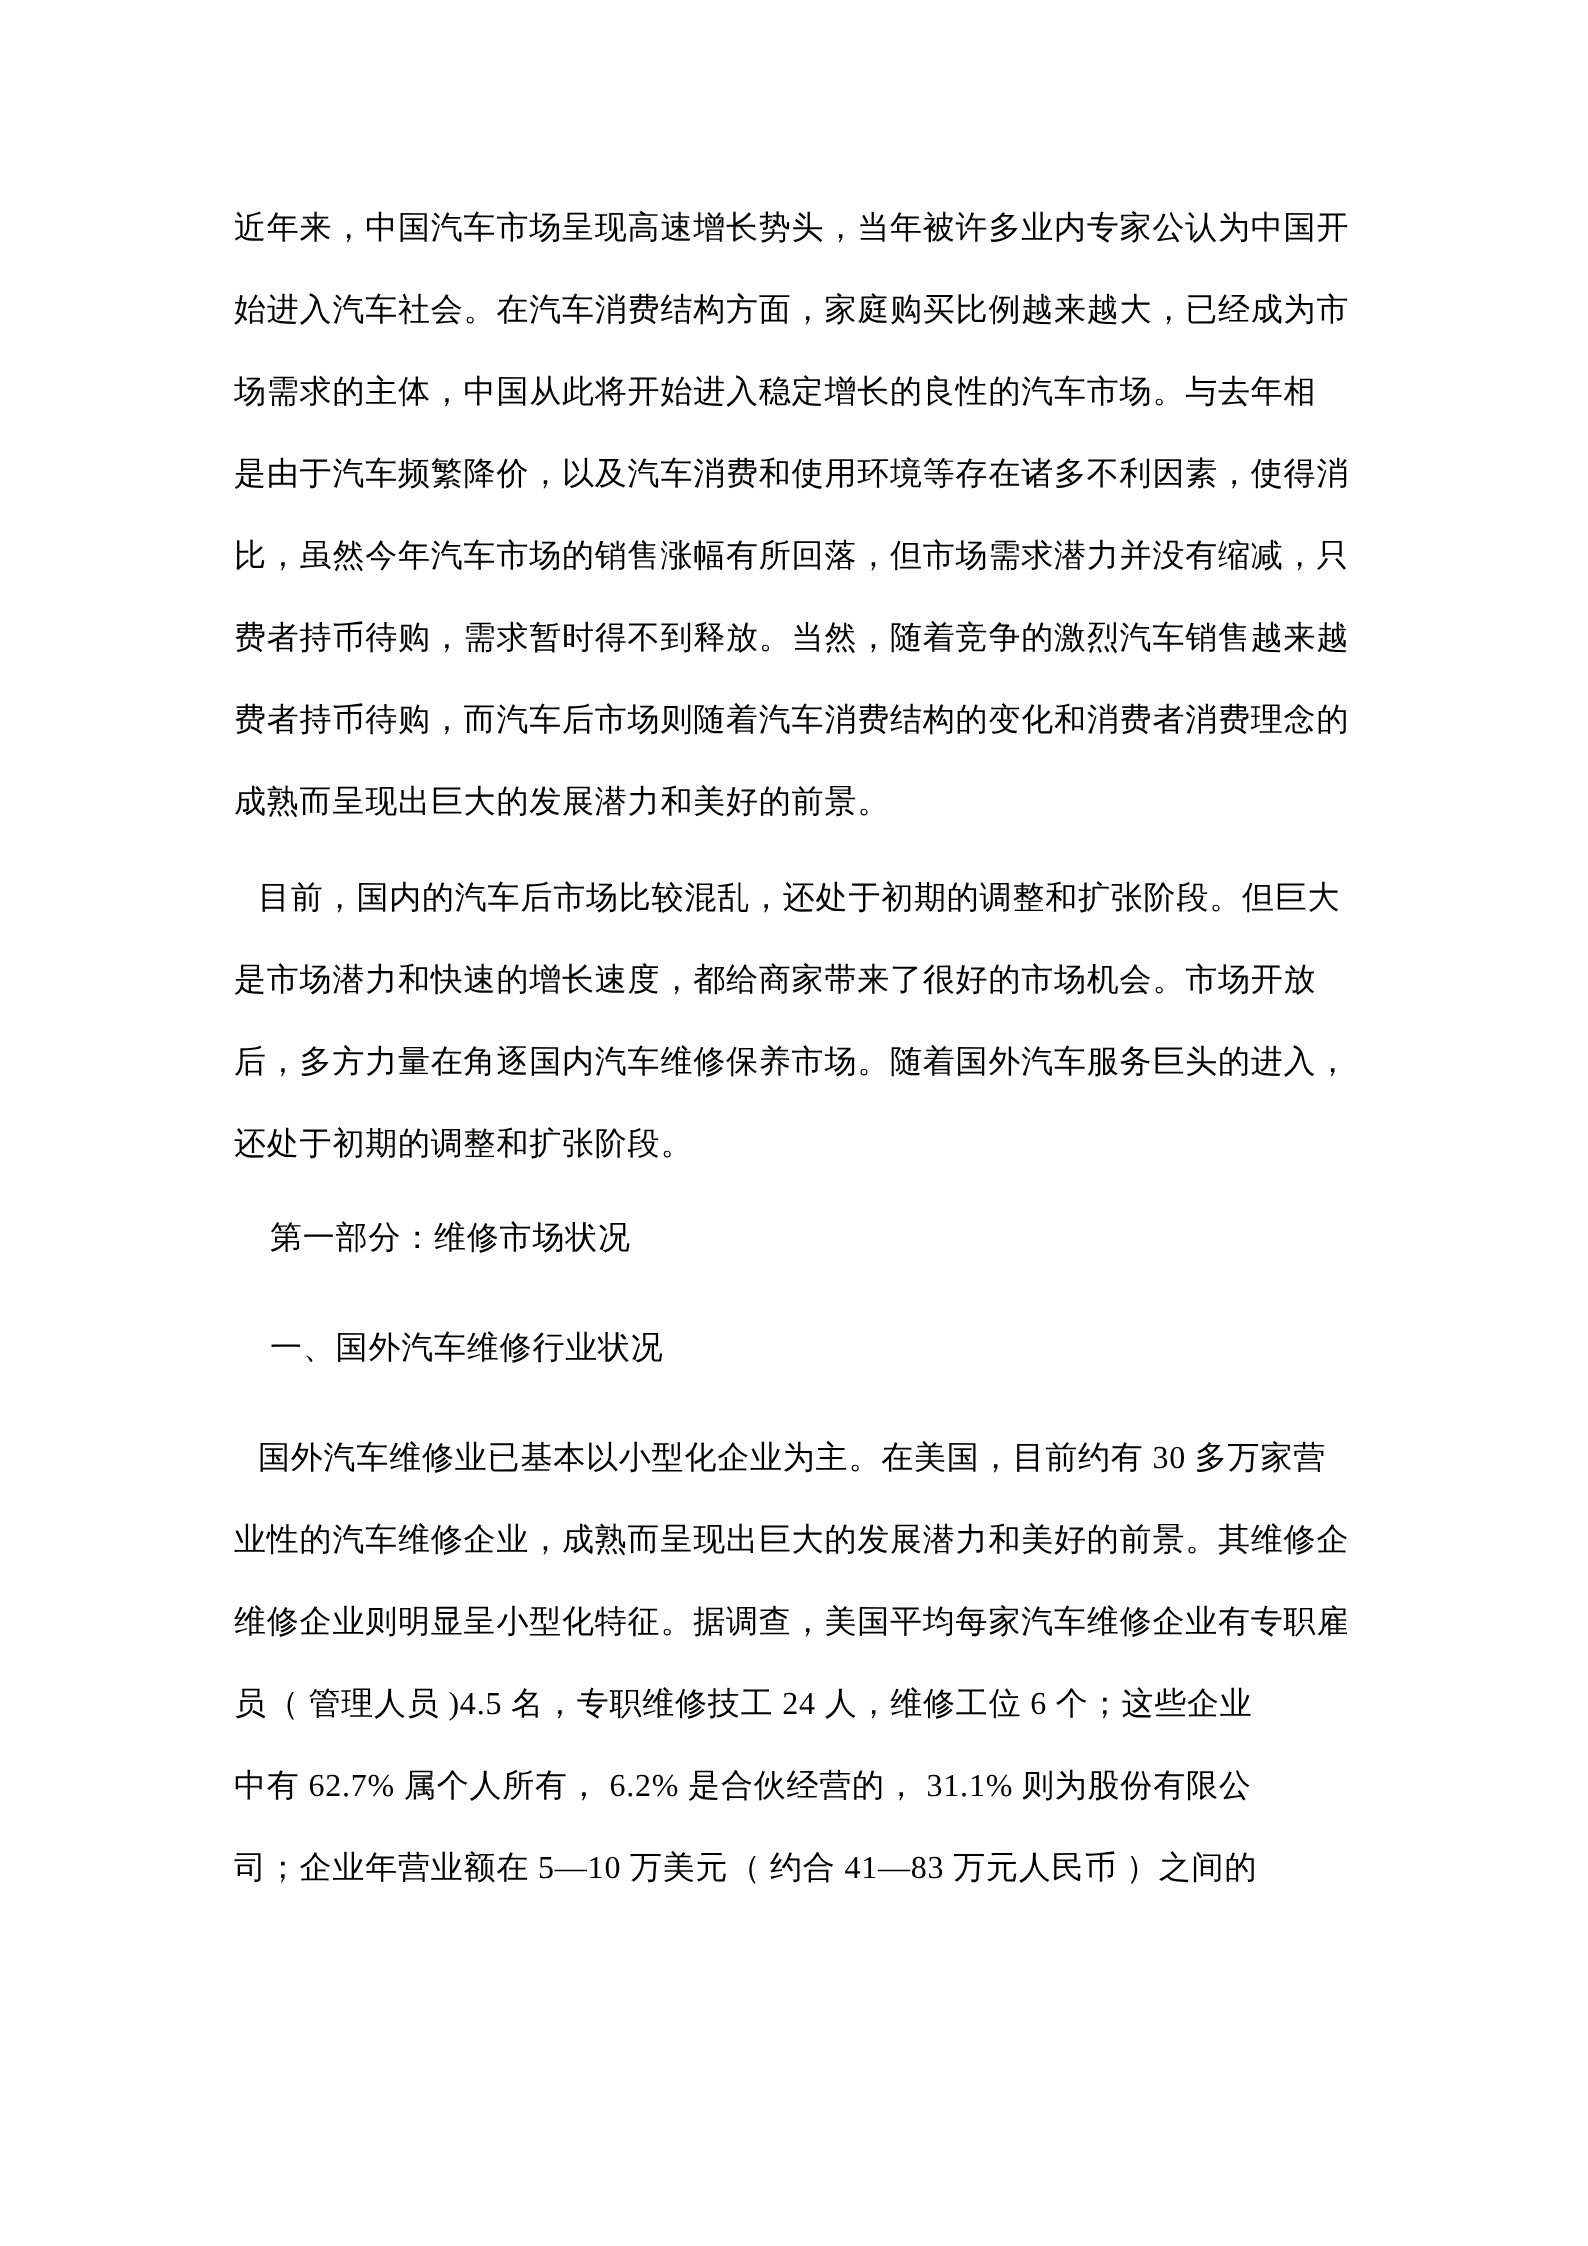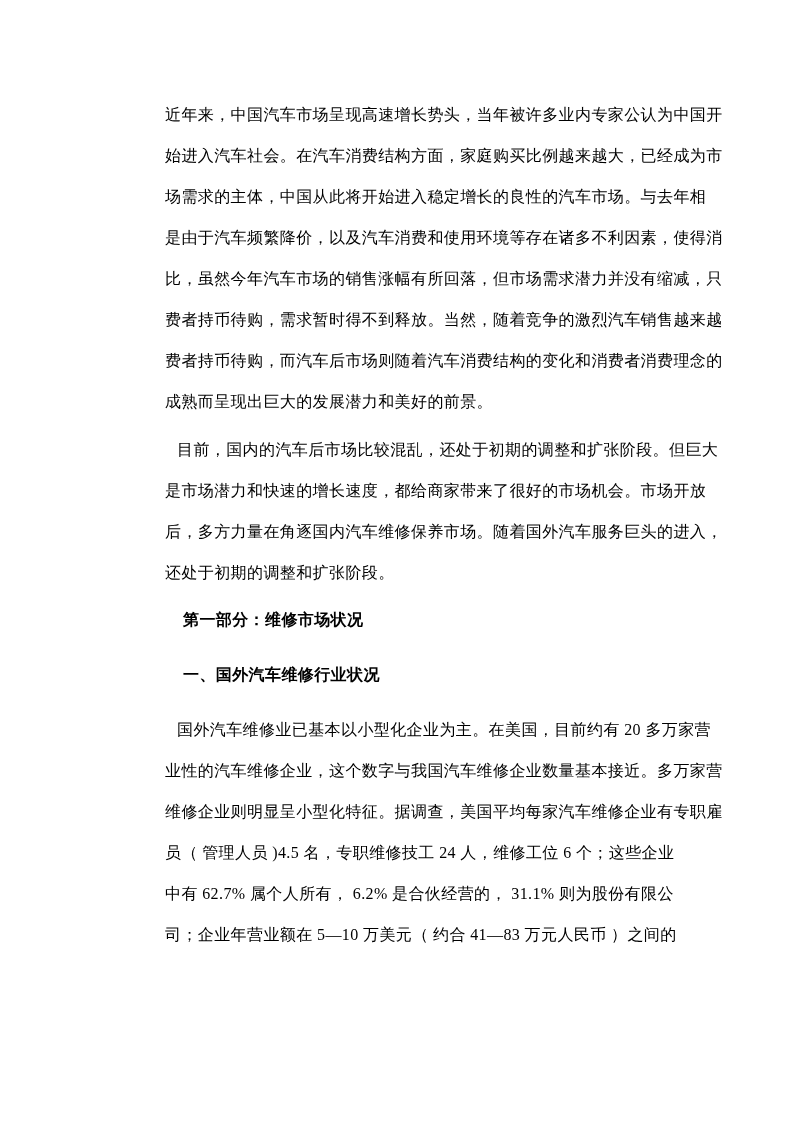--- a/index.html
+++ b/index.html
@@ -24,30 +24,29 @@
     font-size: 16px;
     line-height: 41px;
     letter-spacing: 0.4px;
     text-align: left;
   }
   .para { margin: 0; padding: 0; }
   .line {
     white-space: pre;
     height: 41px;
     overflow: visible;
-    margin-left: 48px;
   }
   
   .para-2   { margin-top: 7px; }
   .head-1   { margin-top: 6px; }
   .head-2   { margin-top: 14px; }
   .para-3   { margin-top: 14px; }
   
   .indent-sm .line:first-child { text-indent: 12px; }
-  .indent-lg .line:first-child { text-indent: 18px; font-weight: bold; }
+  .indent-lg .line:first-child { text-indent: 18px; }
 </style>
 </head>
 <body>
 
 <div class="page">
   <div class="doc-content">
 
     <div class="para para-1">
       <div class="line">近年来，中国汽车市场呈现高速增长势头，当年被许多业内专家公认为中国开</div>
       <div class="line">始进入汽车社会。在汽车消费结构方面，家庭购买比例越来越大，已经成为市</div>
@@ -68,22 +67,22 @@
 
     <div class="para head-1 indent-lg">
       <div class="line">第一部分：维修市场状况</div>
     </div>
 
     <div class="para head-2 indent-lg">
       <div class="line">一、国外汽车维修行业状况</div>
     </div>
 
     <div class="para para-3 indent-sm">
-      <div class="line">国外汽车维修业已基本以小型化企业为主。在美国，目前约有 20 多万家营</div>
-      <div class="line">业性的汽车维修企业，这个数字与我国汽车维修企业数量基本接近。多万家营</div>
+      <div class="line">国外汽车维修业已基本以小型化企业为主。在美国，目前约有 30 多万家营</div>
+      <div class="line">业性的汽车维修企业，成熟而呈现出巨大的发展潜力和美好的前景。其维修企</div>
       <div class="line">维修企业则明显呈小型化特征。据调查，美国平均每家汽车维修企业有专职雇</div>
       <div class="line">员（ 管理人员 )4.5 名，专职维修技工 24 人，维修工位 6 个；这些企业</div>
       <div class="line">中有 62.7% 属个人所有， 6.2% 是合伙经营的， 31.1% 则为股份有限公</div>
       <div class="line">司；企业年营业额在 5—10 万美元（ 约合 41—83 万元人民币 ）之间的</div>
     </div>
 
   </div>
 </div>
 
 </body></html>

